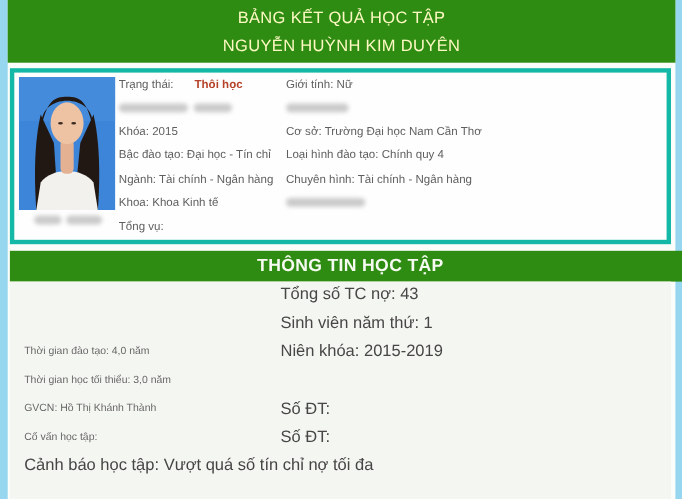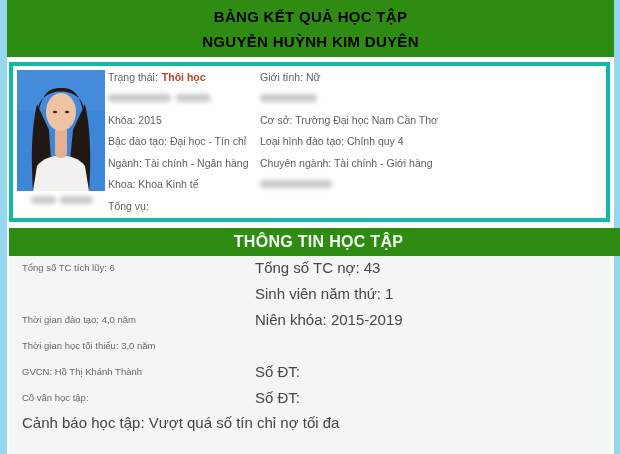--- a/index.html
+++ b/index.html
@@ -8,21 +8,21 @@
     background:#96d6ee;
     font-family:"Liberation Sans","DejaVu Sans",sans-serif;
   }
   .card{
     position:absolute; left:7px; top:0; width:607px; height:454px;
     background:#fbfdfa;
   }
   
   .hdr{
     position:absolute; left:0; top:0; width:607px; height:57px;
-    background:#2f8c12; color:#000000; text-align:center; font-weight:bold;
+    background:#2f8c12; color:#fef9c3; text-align:center; font-weight:normal;
   }
   .hdr .t1{padding-top:8px; font-size:15px; letter-spacing:.3px;}
   .hdr .t2{padding-top:8px; font-size:15px; letter-spacing:.3px;}
 
   
   .info{
     position:absolute; left:2px; top:62px; width:601px; height:160px;
     border:4px solid #14b8a6; background:#fefefe; box-sizing:border-box;
   }
   .photo{
@@ -31,21 +31,21 @@
   .redact{
     position:absolute; height:8px; background:#b9b9b9; border-radius:4px;
     filter:blur(2px); opacity:.75;
   }
   .irow{
     position:absolute; height:20px; display:flex; align-items:center;
     font-size:10.5px; color:#5f5f5f; white-space:nowrap;
   }
   .icol-l{left:95px;}
   .icol-r{left:247px;}
-  .status-val{color:#b5432a; font-weight:bold; margin-left:4px;}
+  .status-val{color:#b5432a; font-weight:bold; margin-left:19px;}
 
   
   .band{
     position:absolute; left:2px; top:228px; width:619px; height:28px;
     background:#2f8c12; color:#f6fbf2; font-weight:bold; font-size:16px;
     text-align:center; line-height:28px; letter-spacing:.3px;
   }
 
   
   .study-bg{
@@ -115,31 +115,30 @@
       <div class="irow icol-l" style="top:87px;">Ngành: Tài chính - Ngân hàng</div>
       <div class="irow icol-l" style="top:108px;text-align:right;">Khoa: Khoa Kinh tế</div>
       <div class="irow icol-l" style="top:130px;">Tổng vụ:</div>
 
       <div class="irow icol-r" style="top:1px;">Giới tính: Nữ</div>
       <div class="irow icol-r" style="top:22px;">
         <span class="redact" style="left:0; top:6px; width:57px;"></span>
       </div>
       <div class="irow icol-r" style="top:44px;">Cơ sở: Trường Đại học Nam Cần Thơ</div>
       <div class="irow icol-r" style="top:65px;">Loại hình đào tạo: Chính quy 4</div>
-      <div class="irow icol-r" style="top:87px;">Chuyên ngành: Tài chính - Giới hàng</div>
+      <div class="irow icol-r" style="top:87px;">Chuyên hình: Tài chính - Ngân hàng</div>
       <div class="irow icol-r" style="top:108px;">
         <span class="redact" style="left:0; top:6px; width:72px;"></span>
       </div>
     </div>
 
     <div class="band">THÔNG TIN HỌC TẬP</div>
 
     <div class="study-bg"></div>
 
-    <div class="srow-l" style="top:256px;">Tổng số TC tích lũy: 6</div>
     <div class="srow-r" style="top:256px;">Tổng số TC nợ: 43</div>
 
     <div class="srow-r" style="top:282px;">Sinh viên năm thứ: 1</div>
 
     <div class="srow-l" style="top:308px;">Thời gian đào tạo: 4,0 năm</div>
     <div class="srow-r" style="top:308px;">Niên khóa: 2015-2019</div>
 
     <div class="srow-l" style="top:334px;">Thời gian học tối thiểu: 3,0 năm</div>
 
     <div class="srow-l" style="top:360px;">GVCN: Hồ Thị Khánh Thành</div>

